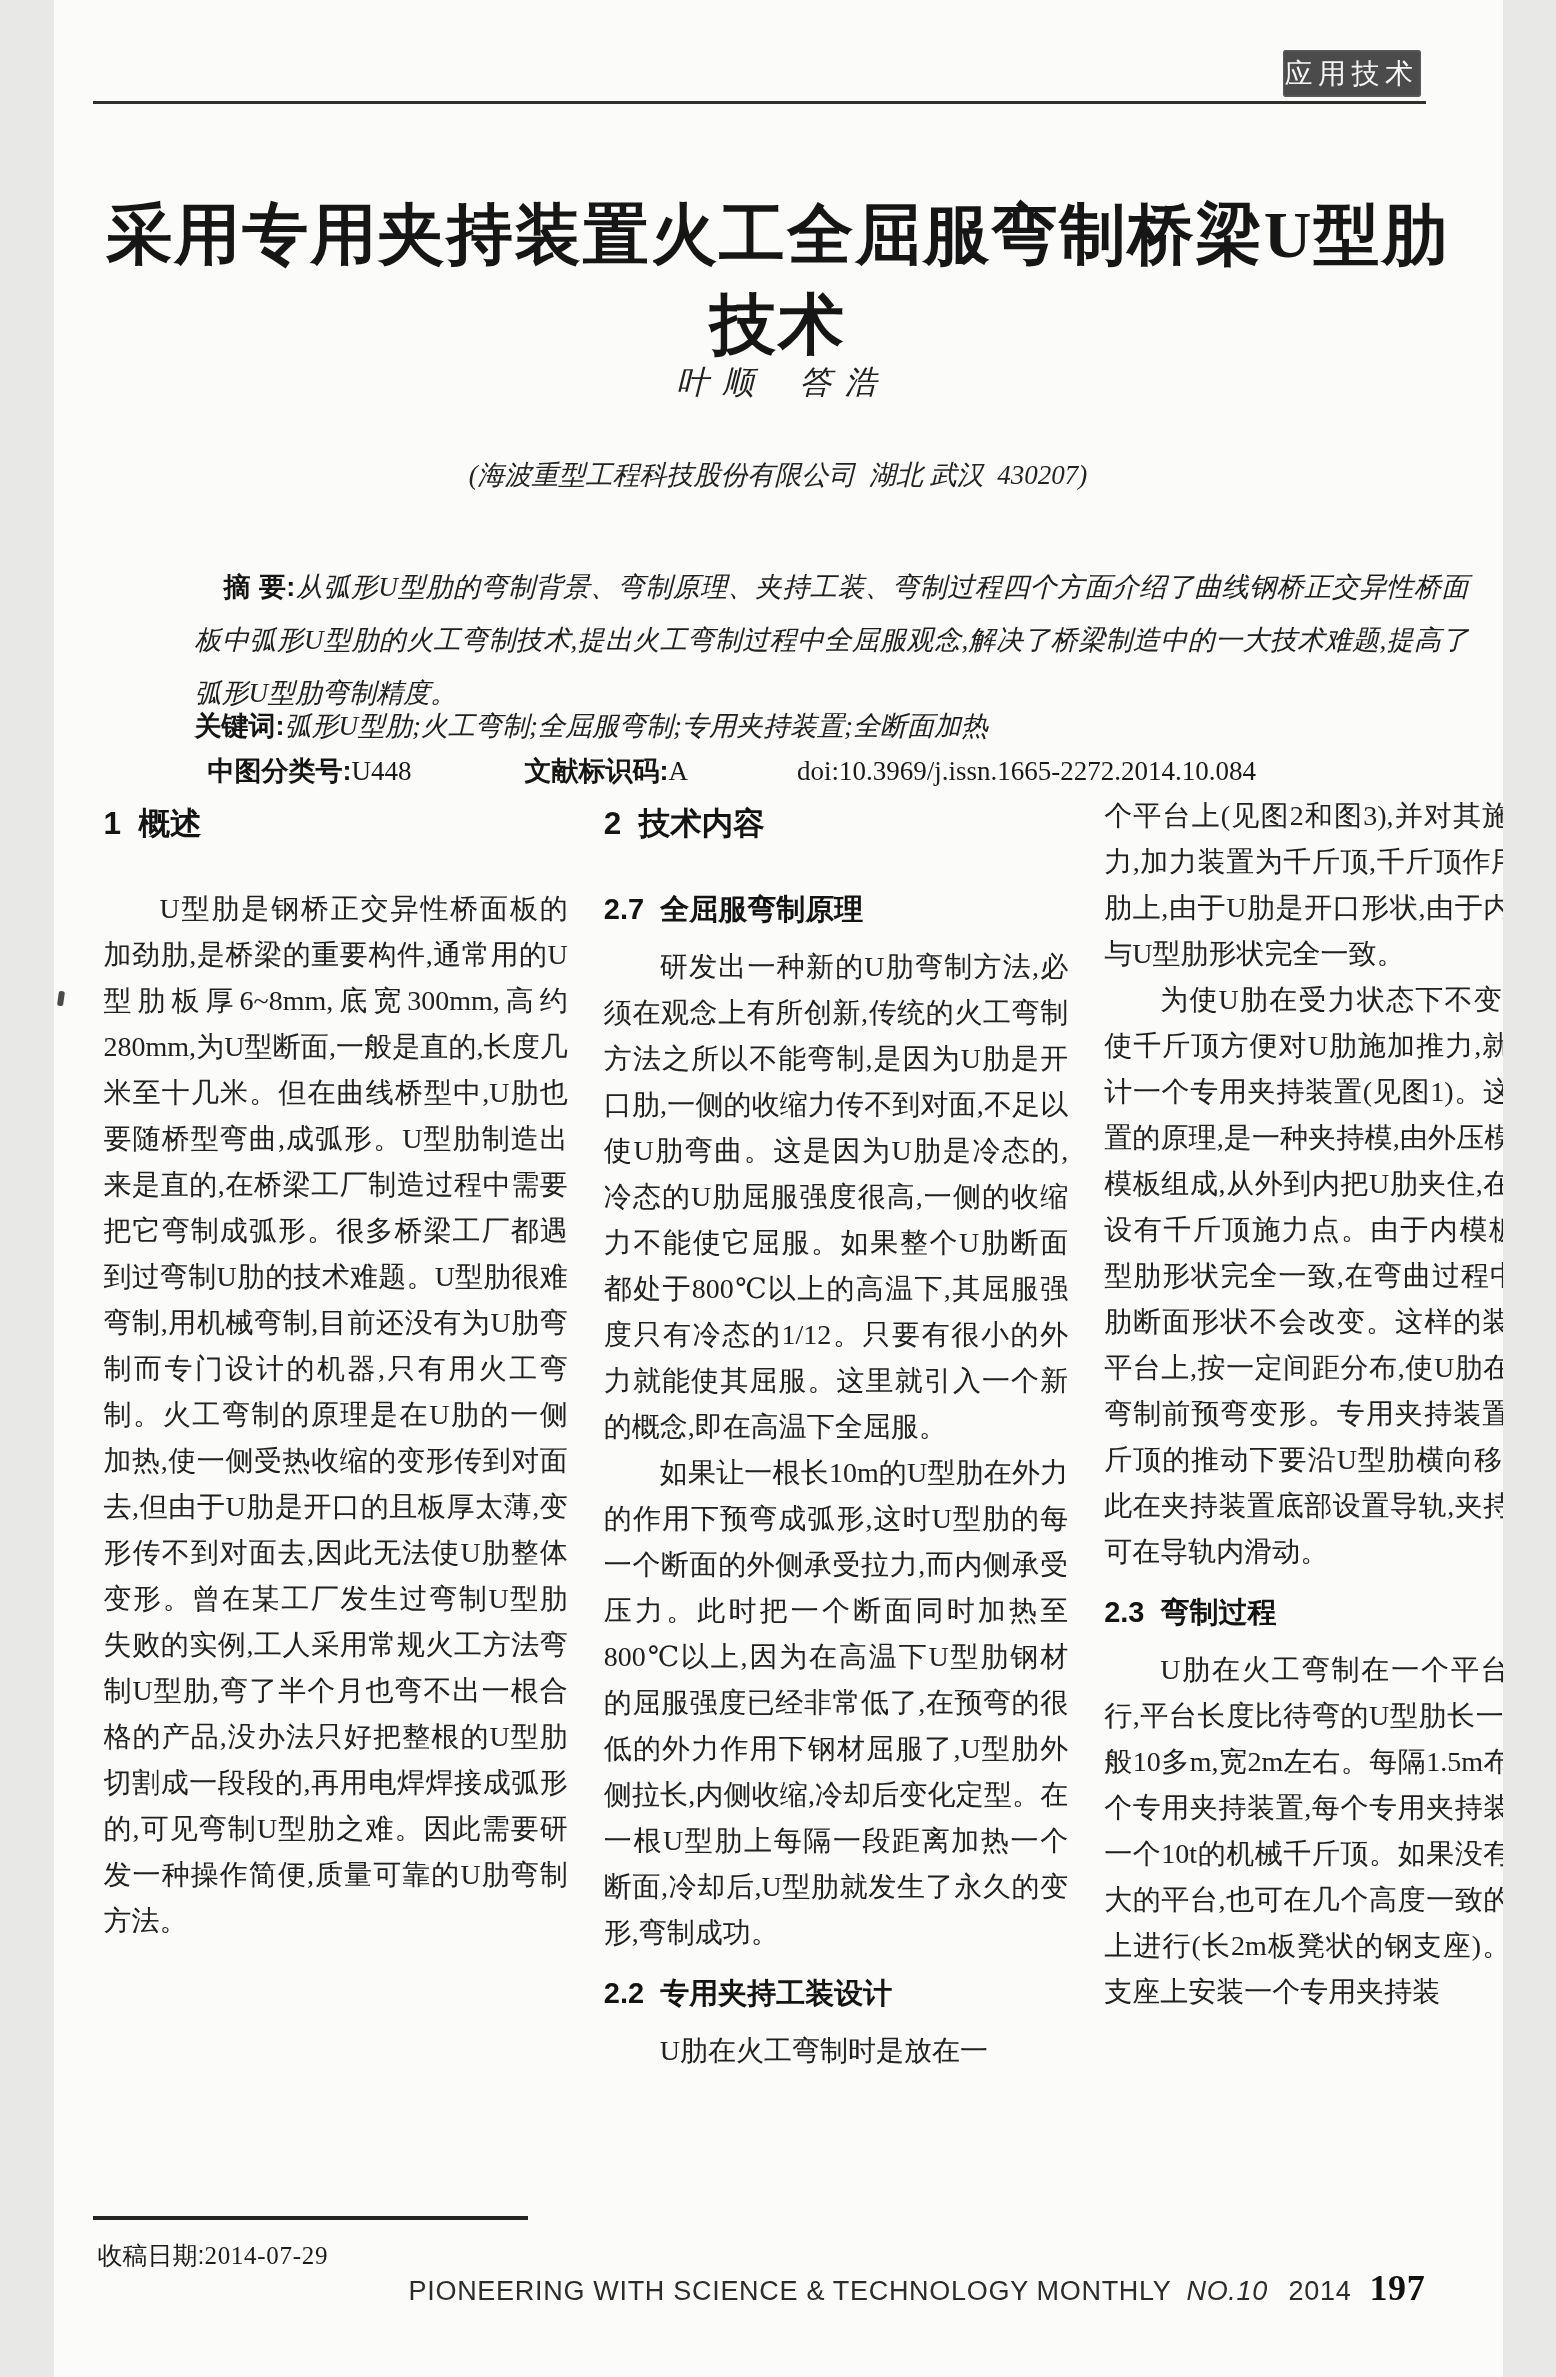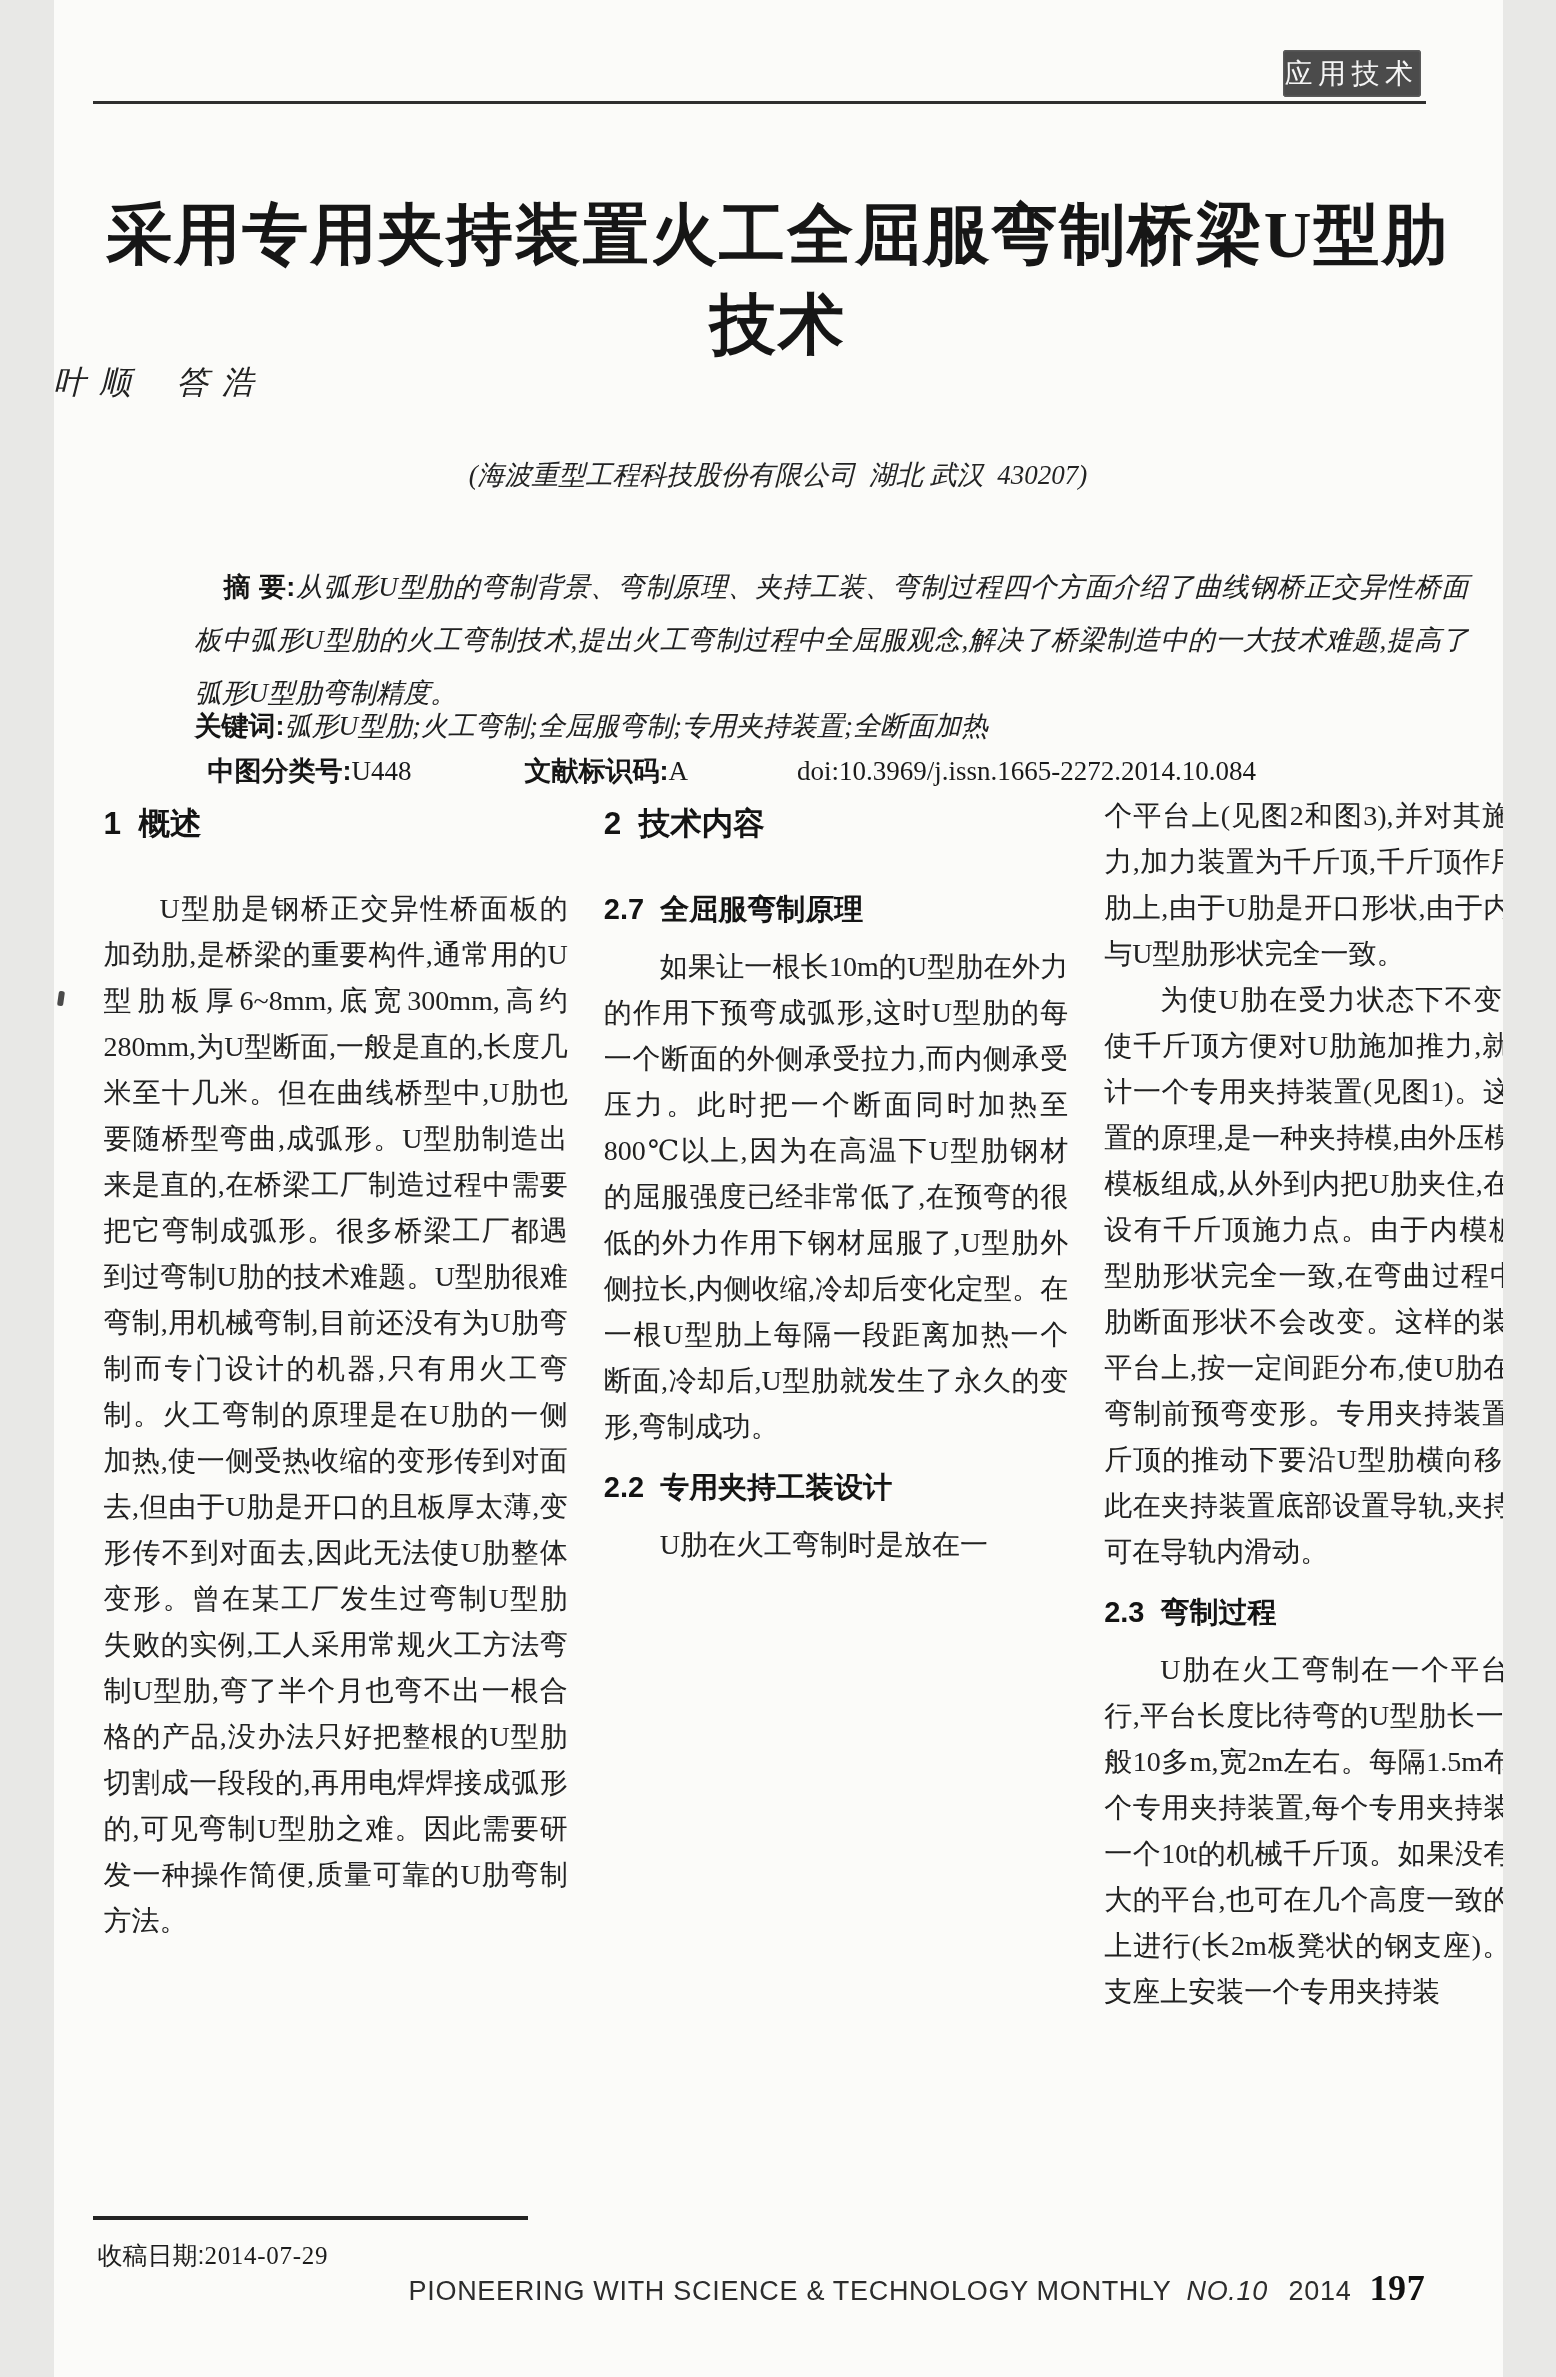--- a/index.html
+++ b/index.html
@@ -28,21 +28,21 @@
     background:#2f2f2f;
   }
   .title{
     position:absolute;left:27px;right:27px;top:190px;
     margin:0;text-align:center;
     font-size:66px;font-weight:900;letter-spacing:2.1px;
     color:#161616;
   }
   .authors{
     position:absolute;left:0;right:0;top:361px;
-    font-size:32px;letter-spacing:2.7px;
+    text-align:center;font-size:32px;letter-spacing:2.7px;
     white-space:pre;font-style:italic;color:#222;
   }
   .affiliation{
     position:absolute;left:0;right:0;top:457px;
     text-align:center;font-size:27px;font-style:italic;
     white-space:pre;color:#232323;
   }
   
   .abstract{
     position:absolute;left:141px;width:1274px;top:561px;
@@ -133,20 +133,21 @@
   <div class="columns">
 
     <div class="col">
       <h3>1  概述</h3>
       <p>U型肋是钢桥正交异性桥面板的加劲肋,是桥梁的重要构件,通常用的U型肋板厚6~8mm,底宽300mm,高约280mm,为U型断面,一般是直的,长度几米至十几米。但在曲线桥型中,U肋也要随桥型弯曲,成弧形。U型肋制造出来是直的,在桥梁工厂制造过程中需要把它弯制成弧形。很多桥梁工厂都遇到过弯制U肋的技术难题。U型肋很难弯制,用机械弯制,目前还没有为U肋弯制而专门设计的机器,只有用火工弯制。火工弯制的原理是在U肋的一侧加热,使一侧受热收缩的变形传到对面去,但由于U肋是开口的且板厚太薄,变形传不到对面去,因此无法使U肋整体变形。曾在某工厂发生过弯制U型肋失败的实例,工人采用常规火工方法弯制U型肋,弯了半个月也弯不出一根合格的产品,没办法只好把整根的U型肋切割成一段段的,再用电焊焊接成弧形的,可见弯制U型肋之难。因此需要研发一种操作简便,质量可靠的U肋弯制方法。</p>
     </div>
 
     <div class="col">
       <h3>2  技术内容</h3>
       <h4>2.7  全屈服弯制原理</h4>
+      <p>研发出一种新的U肋弯制方法,必须在观念上有所创新,传统的火工弯制方法之所以不能弯制,是因为U肋是开口肋,一侧的收缩力传不到对面,不足以使U肋弯曲。这是因为U肋是冷态的,冷态的U肋屈服强度很高,一侧的收缩力不能使它屈服。如果整个U肋断面都处于800℃以上的高温下,其屈服强度只有冷态的1/12。只要有很小的外力就能使其屈服。这里就引入一个新的概念,即在高温下全屈服。</p>
       <p>如果让一根长10m的U型肋在外力的作用下预弯成弧形,这时U型肋的每一个断面的外侧承受拉力,而内侧承受压力。此时把一个断面同时加热至800℃以上,因为在高温下U型肋钢材的屈服强度已经非常低了,在预弯的很低的外力作用下钢材屈服了,U型肋外侧拉长,内侧收缩,冷却后变化定型。在一根U型肋上每隔一段距离加热一个断面,冷却后,U型肋就发生了永久的变形,弯制成功。</p>
       <h4>2.2  专用夹持工装设计</h4>
       <p>U肋在火工弯制时是放在一</p>
     </div>
 
     <div class="col">
       <p class="noind">个平台上(见图2和图3),并对其施加外力,加力装置为千斤顶,千斤顶作用于U肋上,由于U肋是开口形状,由于内模板与U型肋形状完全一致。</p>
       <p>为使U肋在受力状态下不变形,又使千斤顶方便对U肋施加推力,就要设计一个专用夹持装置(见图1)。这一装置的原理,是一种夹持模,由外压模和内模板组成,从外到内把U肋夹住,在侧面设有千斤顶施力点。由于内模板与U型肋形状完全一致,在弯曲过程中U型肋断面形状不会改变。这样的装置在平台上,按一定间距分布,使U肋在火工弯制前预弯变形。专用夹持装置在千斤顶的推动下要沿U型肋横向移动,因此在夹持装置底部设置导轨,夹持装置可在导轨内滑动。</p>
       <h4>2.3  弯制过程</h4>
       <p>U肋在火工弯制在一个平台上进行,平台长度比待弯的U型肋长一些,一般10多m,宽2m左右。每隔1.5m布置一个专用夹持装置,每个专用夹持装置配一个10t的机械千斤顶。如果没有这么大的平台,也可在几个高度一致的支座上进行(长2m板凳状的钢支座)。每个支座上安装一个专用夹持装</p>

